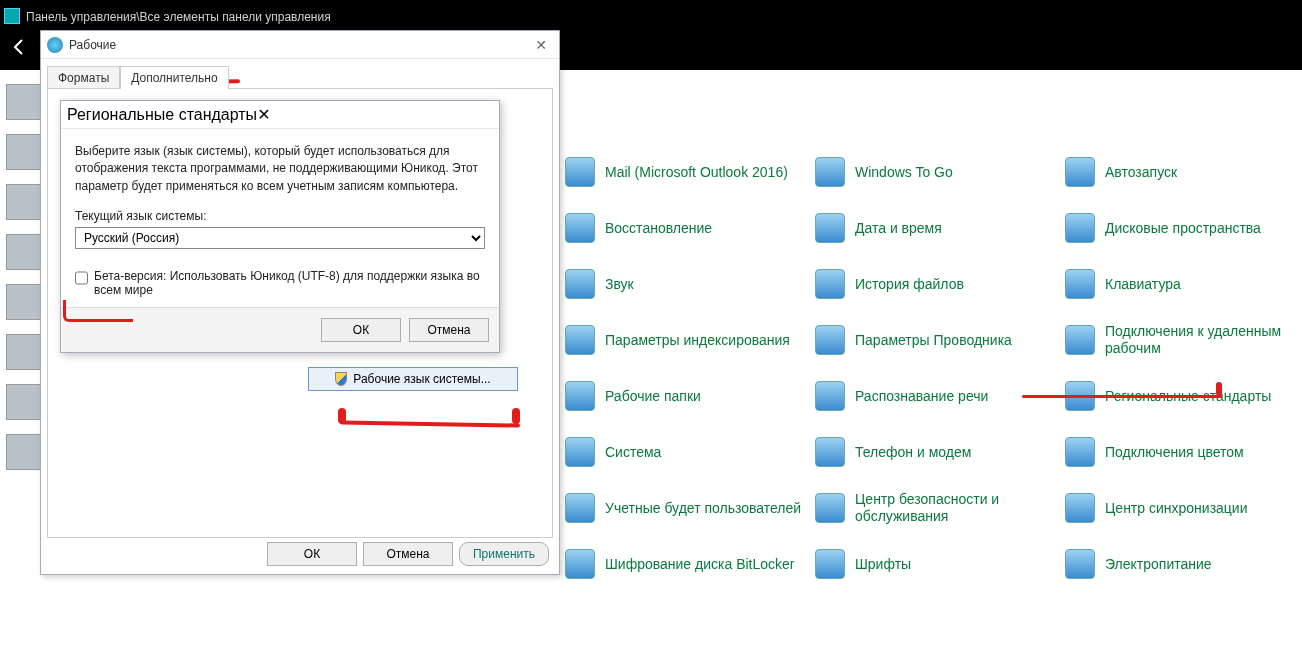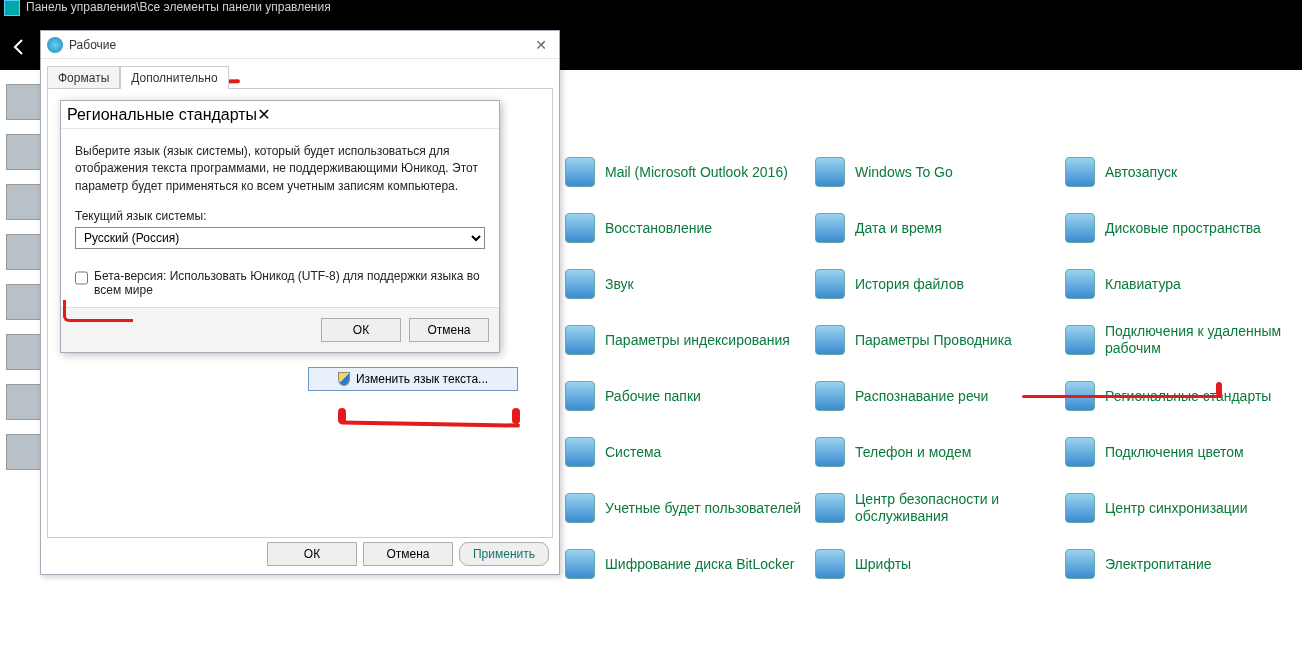--- a/index.html
+++ b/index.html
@@ -1,19 +1,19 @@
 <!DOCTYPE html>
 <html><head>
 <meta charset="utf-8">
 <style>
 * { box-sizing: border-box; margin: 0; padding: 0; font-family: "Segoe UI", Tahoma, sans-serif; }
 body { background:#fff; width:1302px; height:649px; overflow:hidden; position:relative; }
 
 
-.titlebar { background:#000; color:#d0d0d0; height:24px; display:flex; align-items:flex-start; font-size:12px; }
+.titlebar { background:#000; color:#d0d0d0; height:24px; display:flex; align-items:flex-end; font-size:12px; }
 .titlebar .tb-icon { width:16px; height:16px; background:#0aa; margin:0 6px 0 4px; display:inline-block; border:1px solid #5cf; }
 .navbar { background:#000; height:46px; display:flex; align-items:center; }
 .navbar .back { width:40px; height:40px; color:#fff; display:flex; align-items:center; justify-content:center; font-size:20px; }
 
 
 .content { position:absolute; left:0; right:0; top:70px; bottom:0; background:#fff; }
 .left-strip { position:absolute; left:0; top:0; width:48px; }
 .left-strip div { width:36px; height:36px; margin:14px 6px; background:#b8c0c8; border:1px solid #999; }
 .headingH { position:absolute; left:24px; top:20px; color:#0a7a3c; font-size:20px; }
 .cp-grid { position:absolute; left:565px; top:80px; right:10px; display:grid; grid-template-columns: repeat(3, 240px); column-gap:10px; row-gap:12px; }
@@ -195,21 +195,21 @@
     <span class="x">✕</span>
   </div>
   <div class="tabs">
     <div class="tab">Форматы</div>
     <div class="tab active">Дополнительно</div>
   </div>
   <div class="tabbody">
     <div class="inner-row" style="margin-top:210px;margin-left:24px;">Русский (Россия)</div>
     <div class="changeBtn">
       <span class="shield"></span>
-      <span>Изменить язык текста...</span>
+      <span>Рабочие язык системы...</span>
     </div>
   </div>
   <div class="dlg1-buttons">
     <div class="winbtn">ОК</div>
     <div class="winbtn">Отмена</div>
     <div class="winbtn disabled">Применить</div>
   </div>
 </div>
 
 <div class="dlg2">

